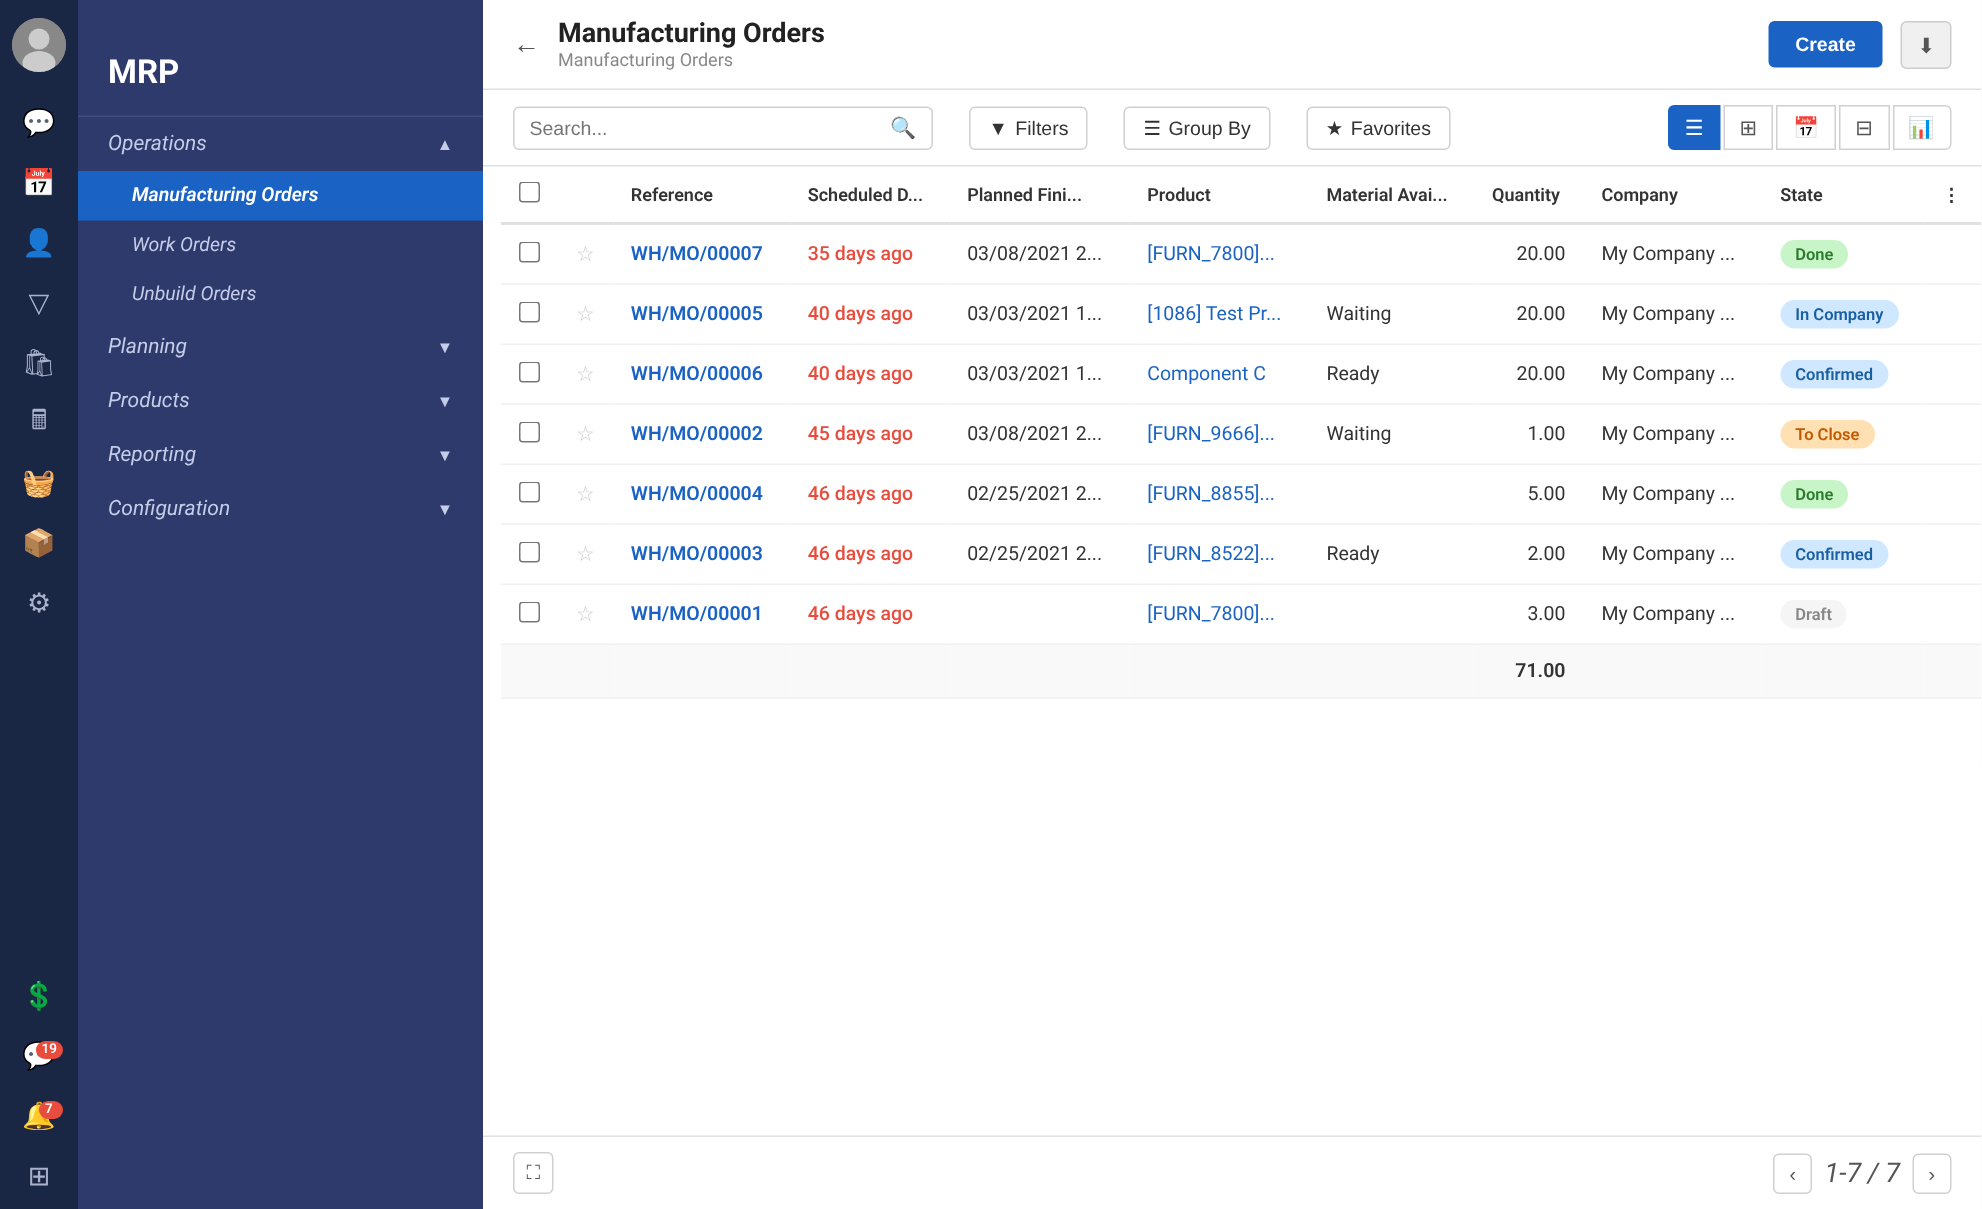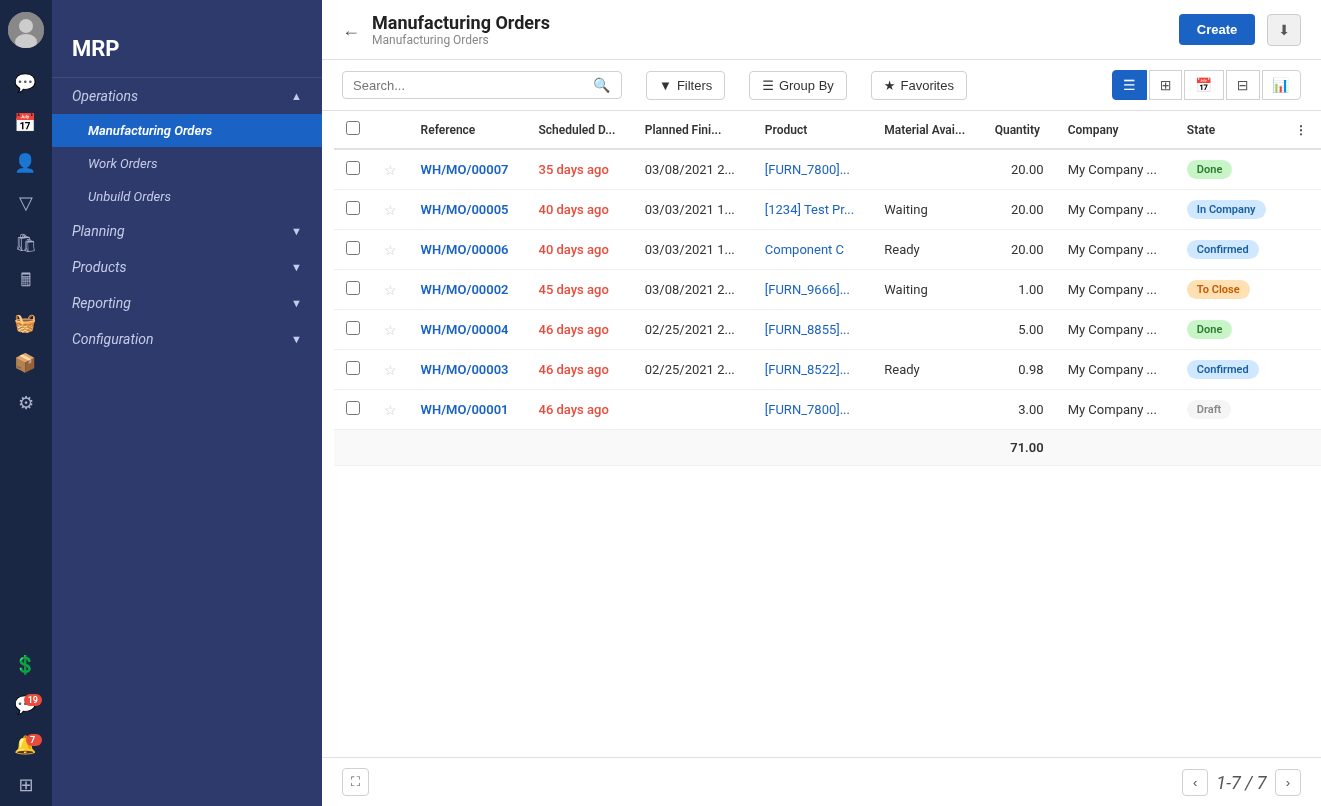--- a/index.html
+++ b/index.html
@@ -375,21 +375,21 @@
       </td>
       <td class="star-col">
         <span class="star">☆</span>
       </td>
       <td>
         <a class="ref-link">WH/MO/00005</a>
       </td>
       <td class="date-overdue">40 days ago</td>
       <td>03/03/2021 1...</td>
       <td>
-        <span class="product-link">[1234] Test Pr...</span>
+        <span class="product-link">[1086] Test Pr...</span>
       </td>
       <td>Waiting</td>
       <td style="text-align:right">20.00</td>
       <td>My Company ...</td>
       <td>
         <span class="badge badge-in-progress">In Company</span>
       </td>
       <td></td>
     </tr>
           <tr>
@@ -470,21 +470,21 @@
       </td>
       <td>
         <a class="ref-link">WH/MO/00003</a>
       </td>
       <td class="date-overdue">46 days ago</td>
       <td>02/25/2021 2...</td>
       <td>
         <span class="product-link">[FURN_8522]...</span>
       </td>
       <td>Ready</td>
-      <td style="text-align:right">0.98</td>
+      <td style="text-align:right">2.00</td>
       <td>My Company ...</td>
       <td>
         <span class="badge badge-confirmed">Confirmed</span>
       </td>
       <td></td>
     </tr>
           <tr>
       <td class="check-col">
         <input type="checkbox" style="">
       </td>

